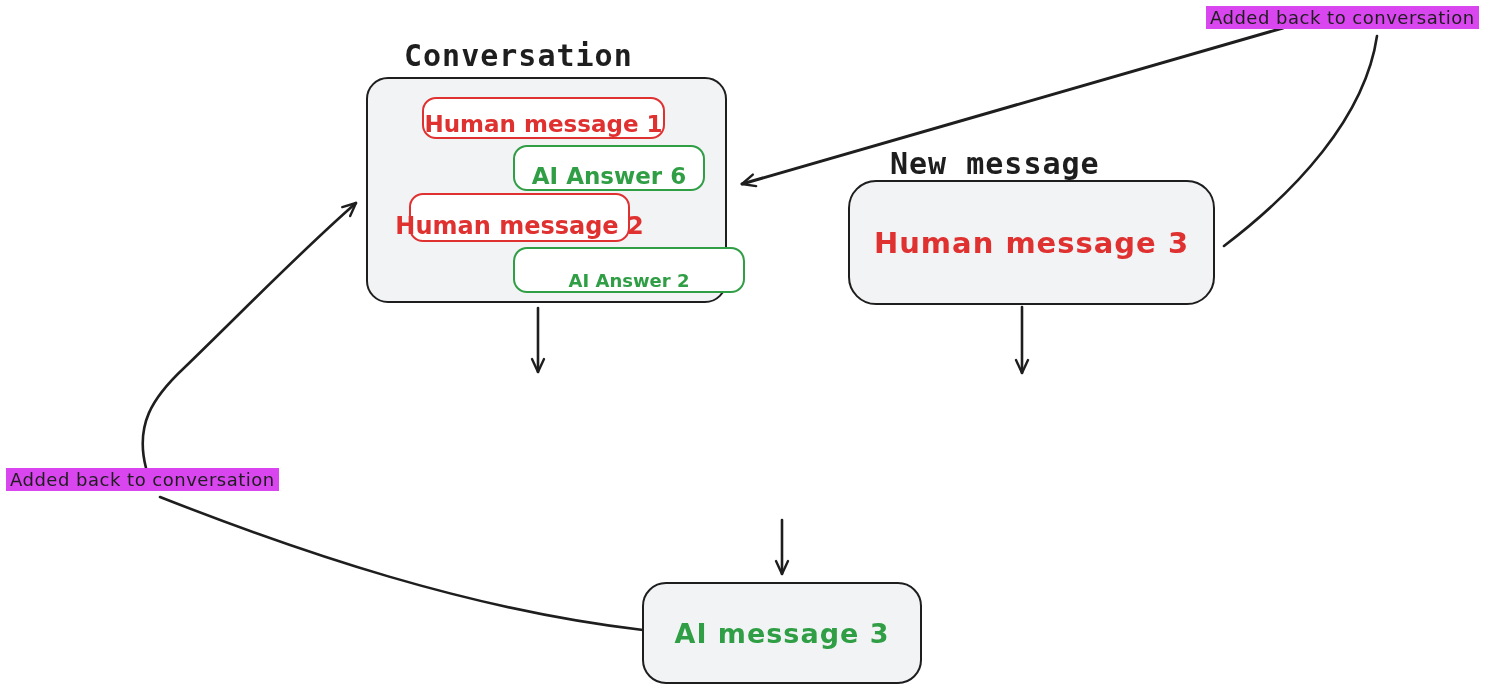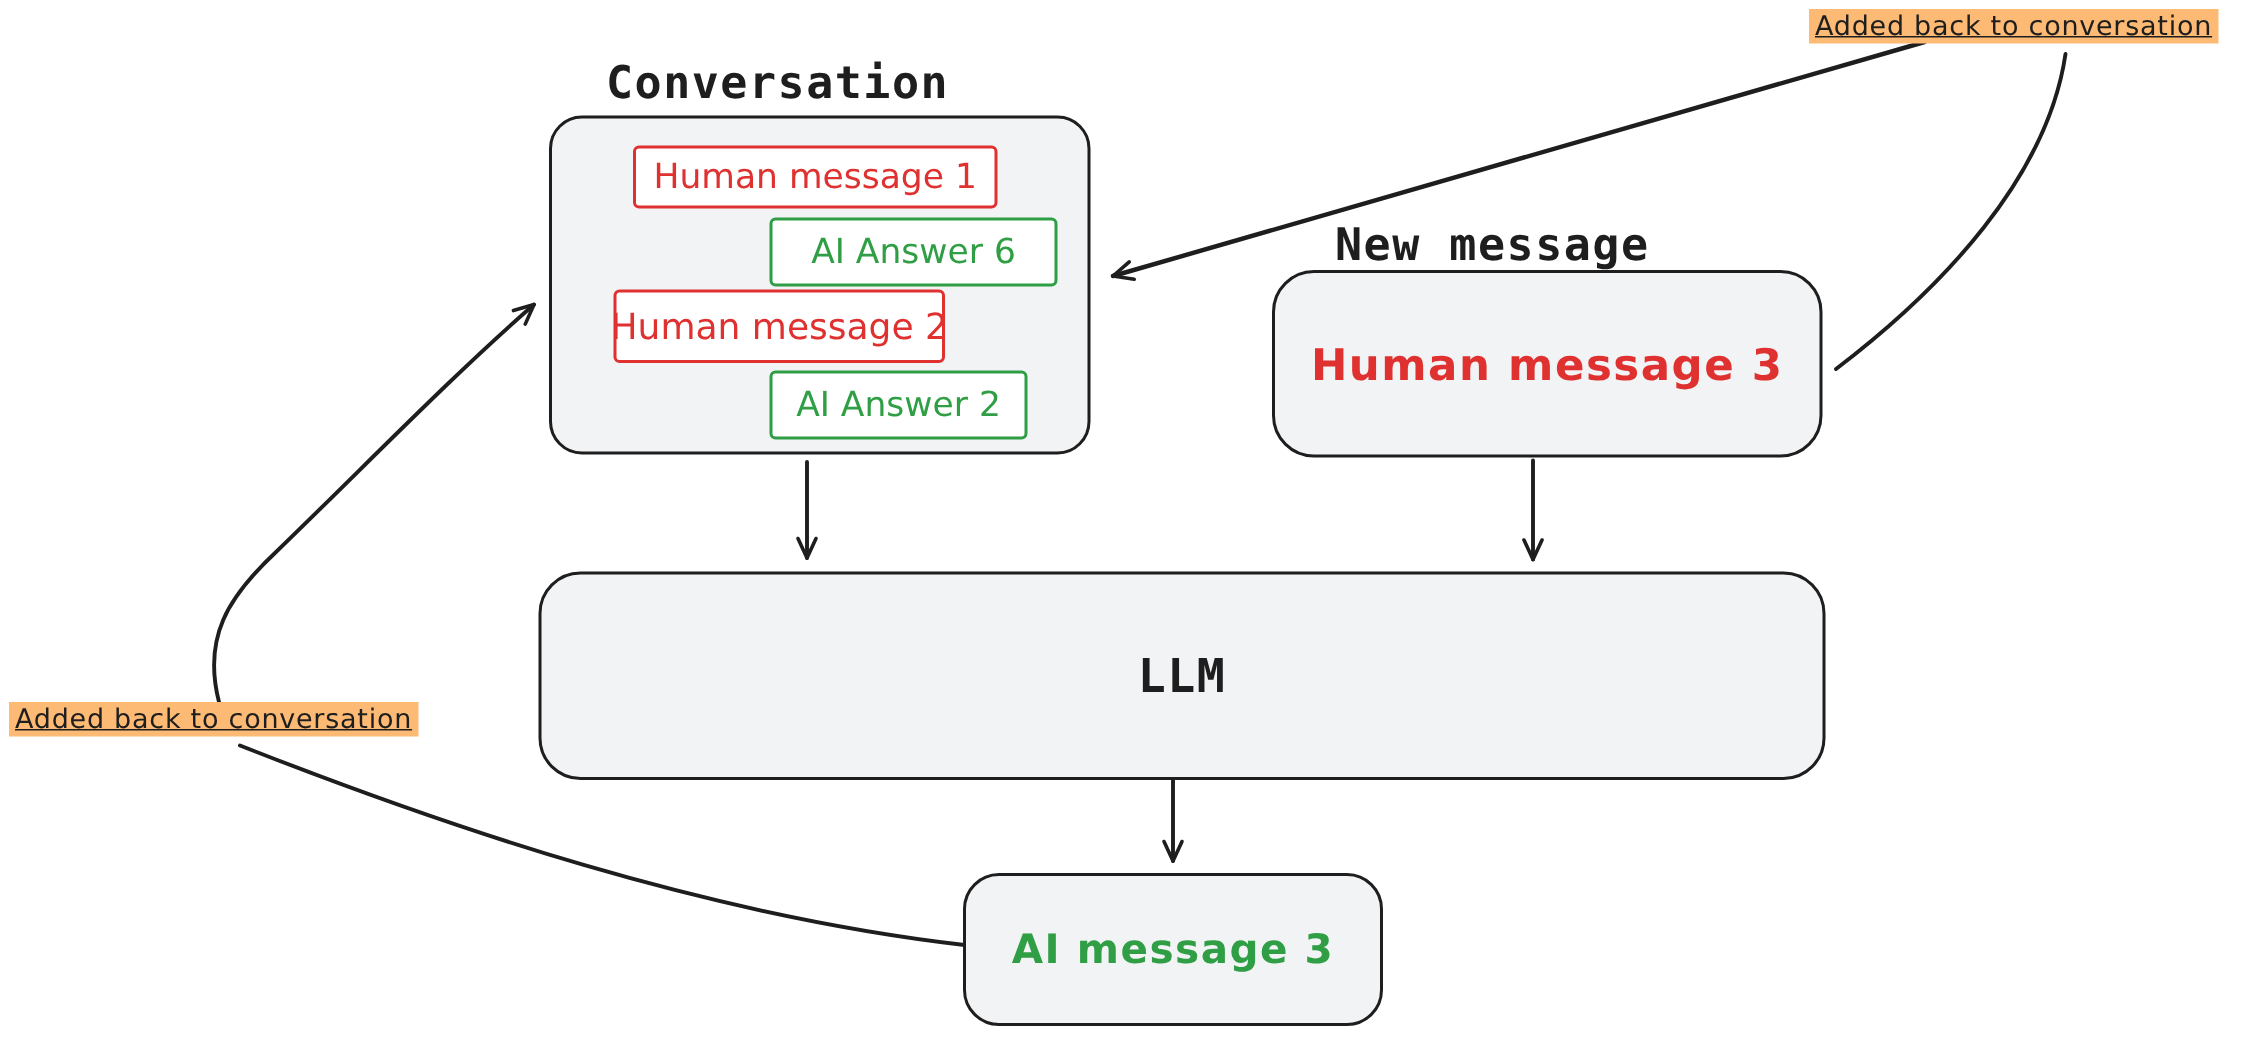--- a/index.html
+++ b/index.html
@@ -33,33 +33,33 @@
     font-size: 30px;
     letter-spacing: 1px;
     color: #1e1e1e;
     white-space: nowrap;
   }
   .conversation-box { left: 366px; top: 77px; width: 361px; height: 226px; border-radius: 22px; }
   .conversation-title { left: 404px; top: 38px; }
   .pill {
     position: absolute;
     background: #ffffff;
-    border-radius: 4px;
+    border-radius: 14px;
     display: flex;
-    align-items: center;
+    align-items: flex-end;
     justify-content: center;
-    font-weight: normal;
+    font-weight: bold;
     white-space: nowrap;
   }
   .pill.human { border: 2.5px solid #e03131; color: #e03131; }
   .pill.ai    { border: 2.5px solid #2f9e44; color: #2f9e44; }
   .pill-m0 { left: 422px; top: 97px;  width: 243px; height: 42px; font-size: 23px; }
   .pill-m1 { left: 513px; top: 145px; width: 192px; height: 46px; font-size: 23px; }
   .pill-m2 { left: 409px; top: 193px; width: 221px; height: 49px; font-size: 24px; }
-  .pill-m3 { left: 513px; top: 247px; width: 172px; height: 46px; font-size: 23px; }
+  .pill-m3 { left: 513px; top: 247px; width: 232px; height: 46px; font-size: 18px; }
 
   .new-message-title { left: 890px; top: 146px; }
   .new-message-box { left: 848px; top: 180px; width: 367px; height: 125px; border-radius: 28px; }
   .human3-text { font-weight: bold; font-size: 29px; color: #e03131; letter-spacing: 1px; white-space: nowrap; }
 
   .llm-box { left: 359px; top: 381px; width: 858px; height: 139px; border-radius: 28px; }
   .llm-label {
     font-family: "DejaVu Sans Mono", monospace;
     font-weight: bold;
     font-size: 31px;
@@ -68,24 +68,23 @@
   }
 
   .ai3-box { left: 642px; top: 582px; width: 280px; height: 102px; border-radius: 24px; }
   .ai3-text { font-weight: bold; font-size: 27px; color: #2f9e44; letter-spacing: 1px; white-space: nowrap; text-align: right; }
 
   .float-label {
     position: absolute;
     font-size: 18px;
     letter-spacing: 0.5px;
     color: #1e1e1e;
-    background: #fdba74;
+    background: #d946ef;
     padding: 1px 4px;
     white-space: nowrap;
-    text-decoration: underline;
   }
   .float-label.right { left: 1206px; top: 6px; }
   .float-label.left  { left: 6px;    top: 468px; }
 </style>
 </head>
 <body>
 
 <div class="canvas">
 
   <svg class="svg-layer" width="1496" height="693" viewBox="0 0 1496 693">
@@ -124,23 +123,20 @@
   </div>
   <div class="pill ai pill-m3">
     <span>AI Answer 2</span>
   </div>
 
   <div class="node-title new-message-title">New message</div>
   <div class="node new-message-box">
     <span class="human3-text">Human message 3</span>
   </div>
 
-  <div class="node llm-box">
-    <span class="llm-label">LLM</span>
-  </div>
 
   <div class="node ai3-box">
     <span class="ai3-text">AI message 3</span>
   </div>
 
   <div class="float-label right">Added back to conversation</div>
   <div class="float-label left">Added back to conversation</div>
 
 </div>
 

